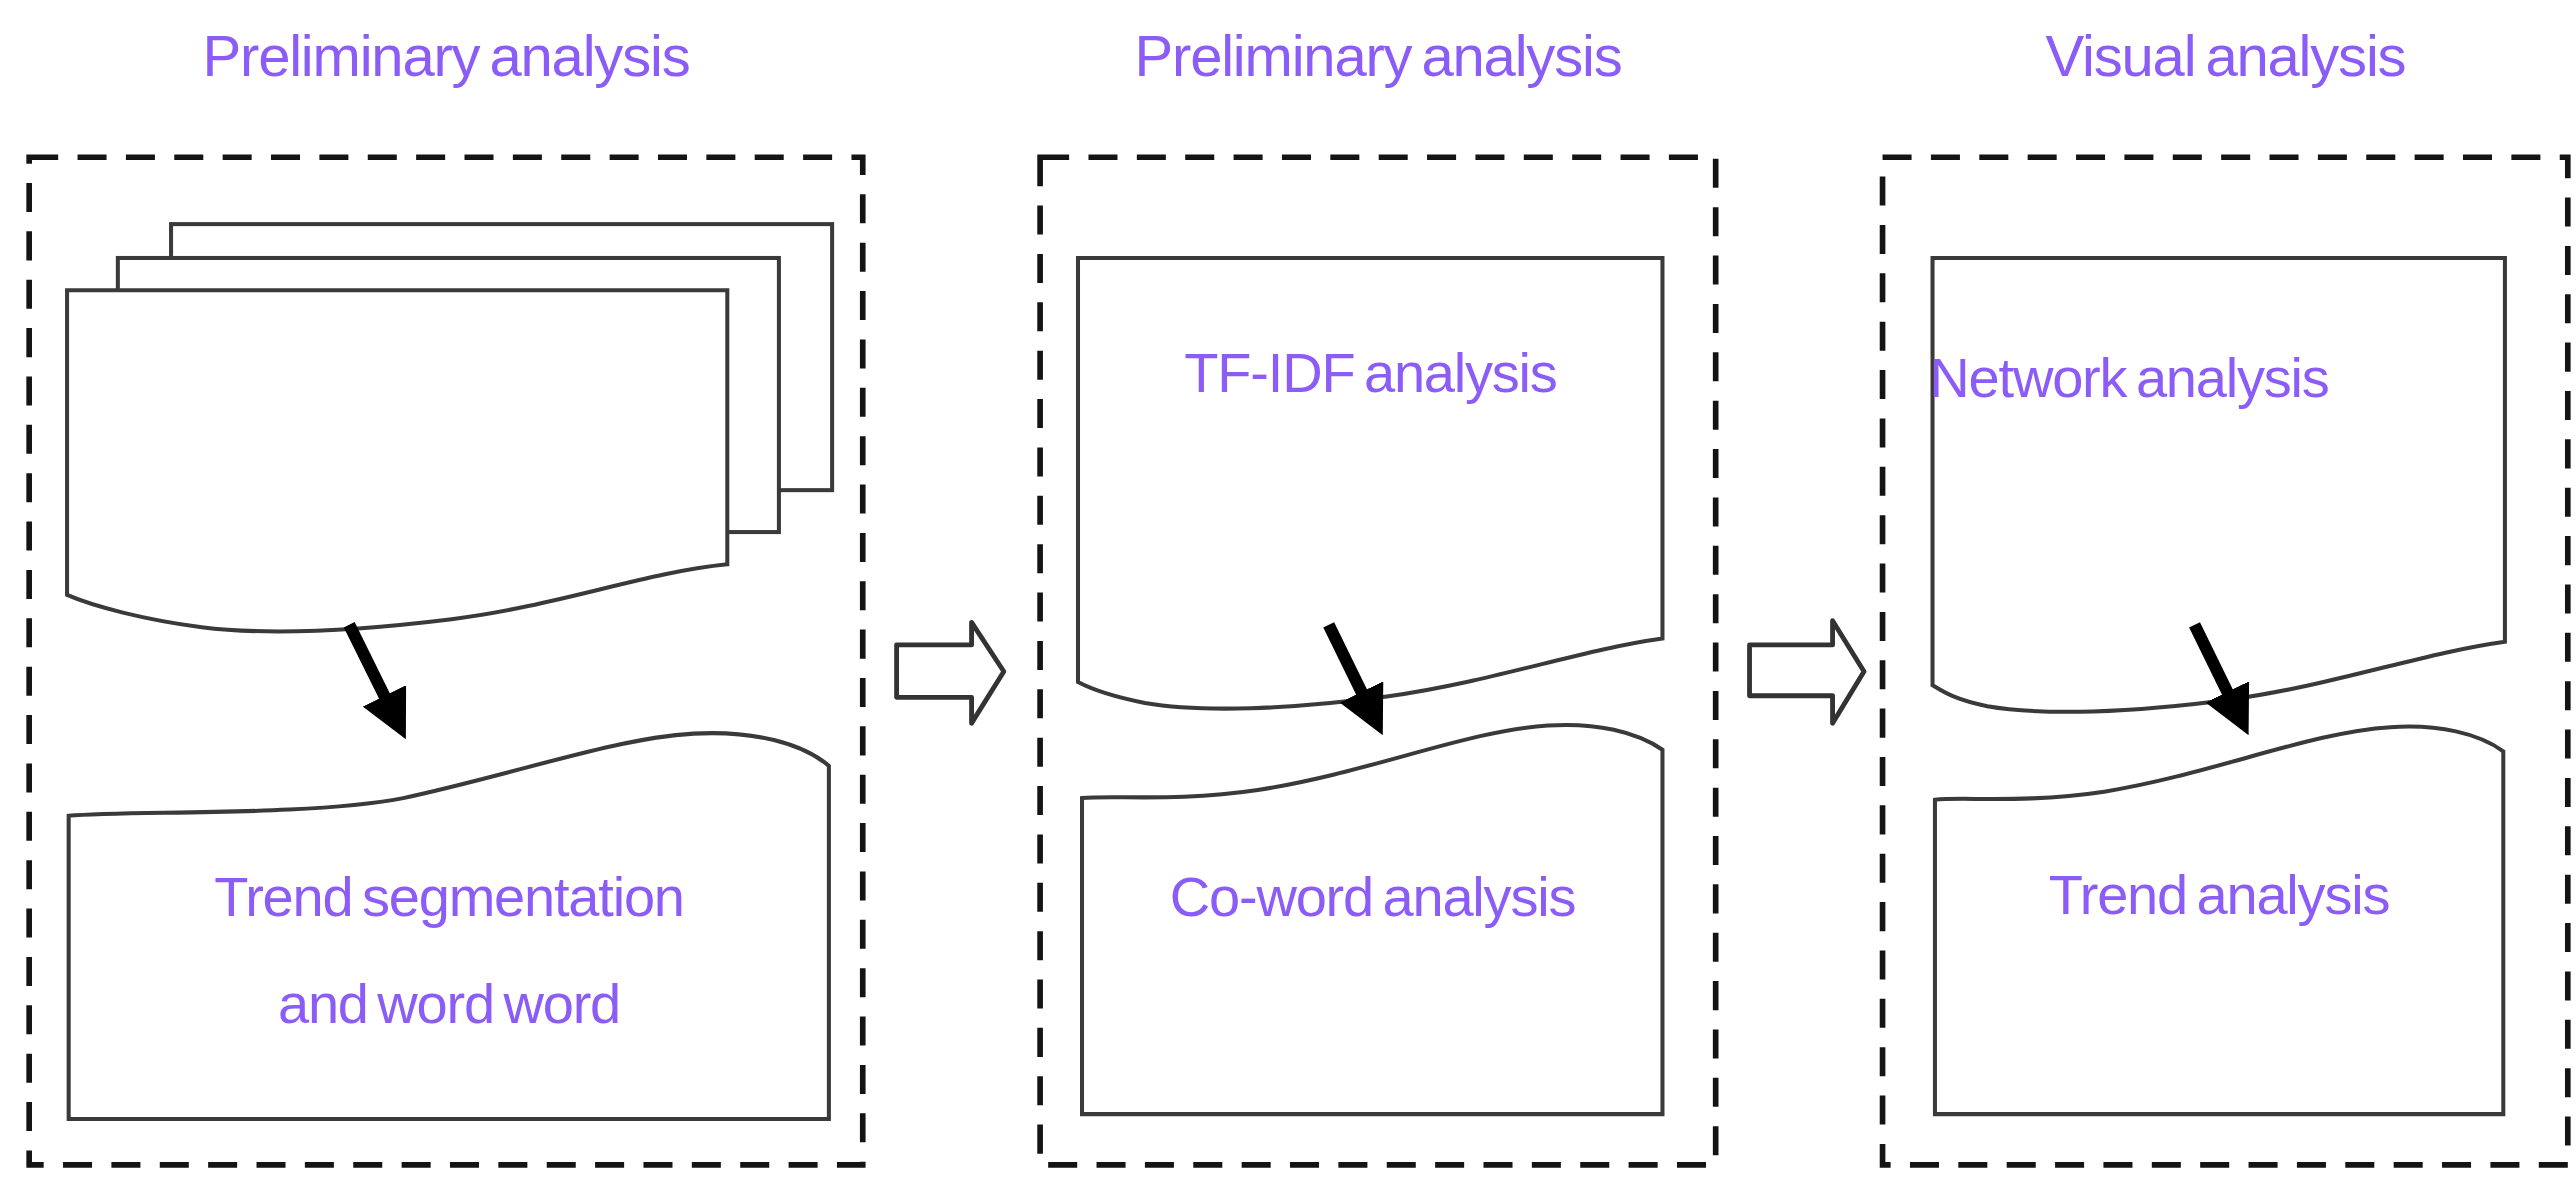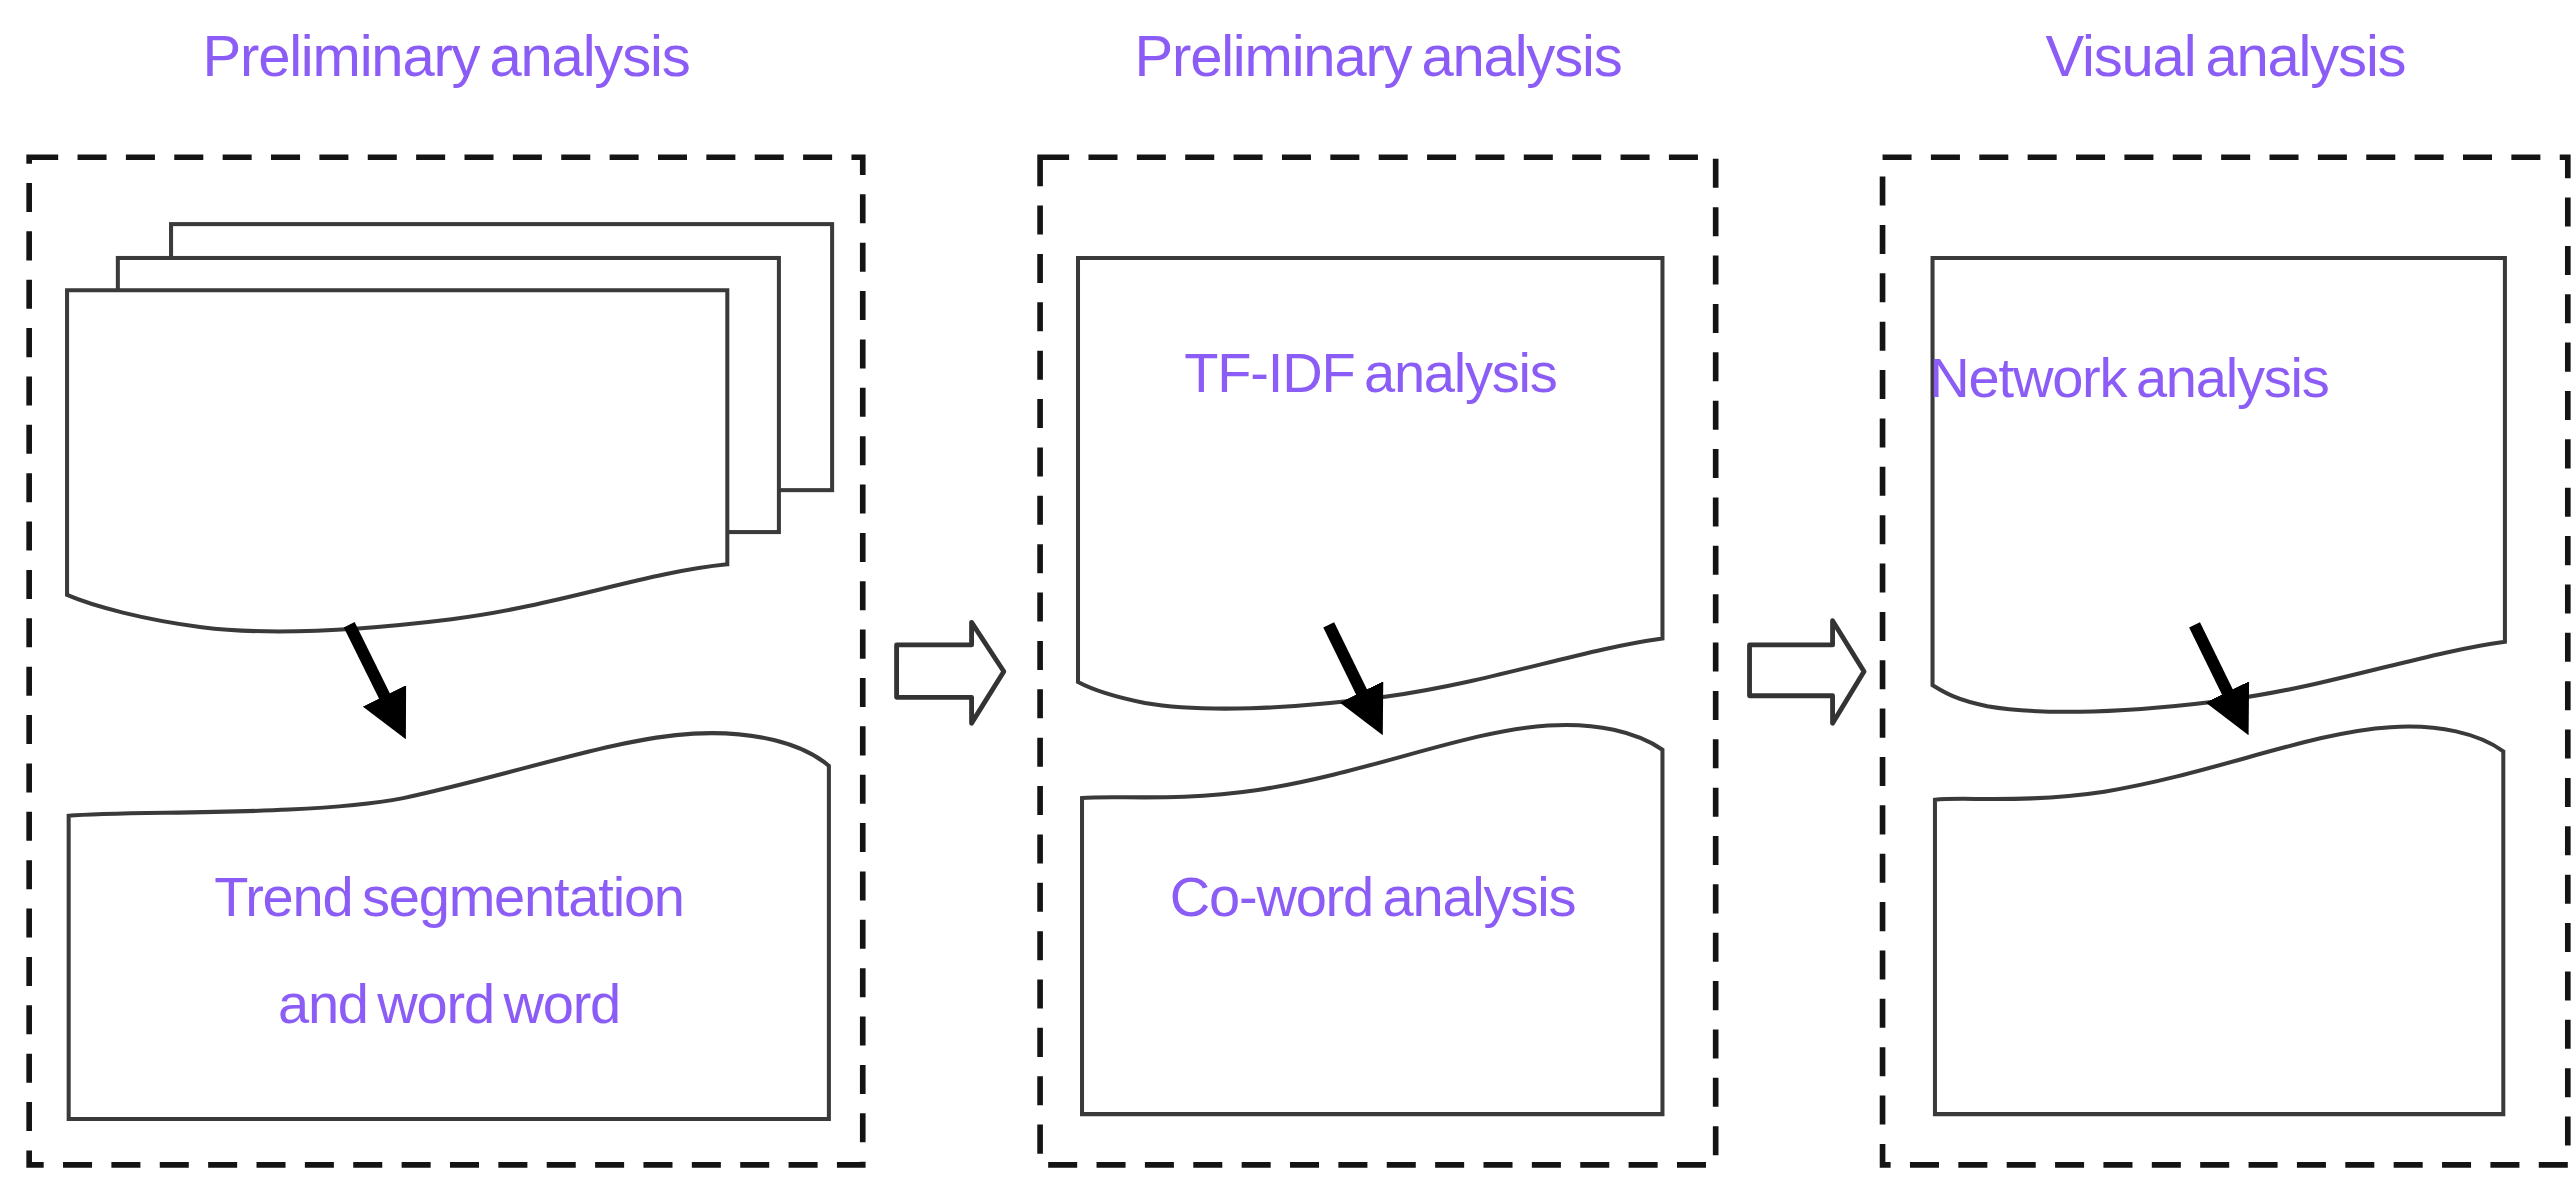--- a/index.html
+++ b/index.html
@@ -71,15 +71,16 @@
   <div class="txt panel-title" style="left:1883px;width:685px;">Visual analysis</div>
 
 
   <div class="txt shape-label" style="left:69px;top:866px;width:760px;">Trend segmentation</div>
   <div class="txt shape-label" style="left:69px;top:973px;width:760px;">and word word</div>
 
   <div class="txt shape-label" style="left:1078px;top:342px;width:585px;">TF-IDF analysis</div>
   <div class="txt shape-label" style="left:1082px;top:866px;width:581px;">Co-word analysis</div>
 
   <div class="txt shape-label" style="left:1843px;top:347px;width:572px;">Network analysis</div>
+  <div class="txt shape-label" style="left:1935px;top:864px;width:568px;">Trend analysis</div>
 
 </div>
 
 
 </body></html>

